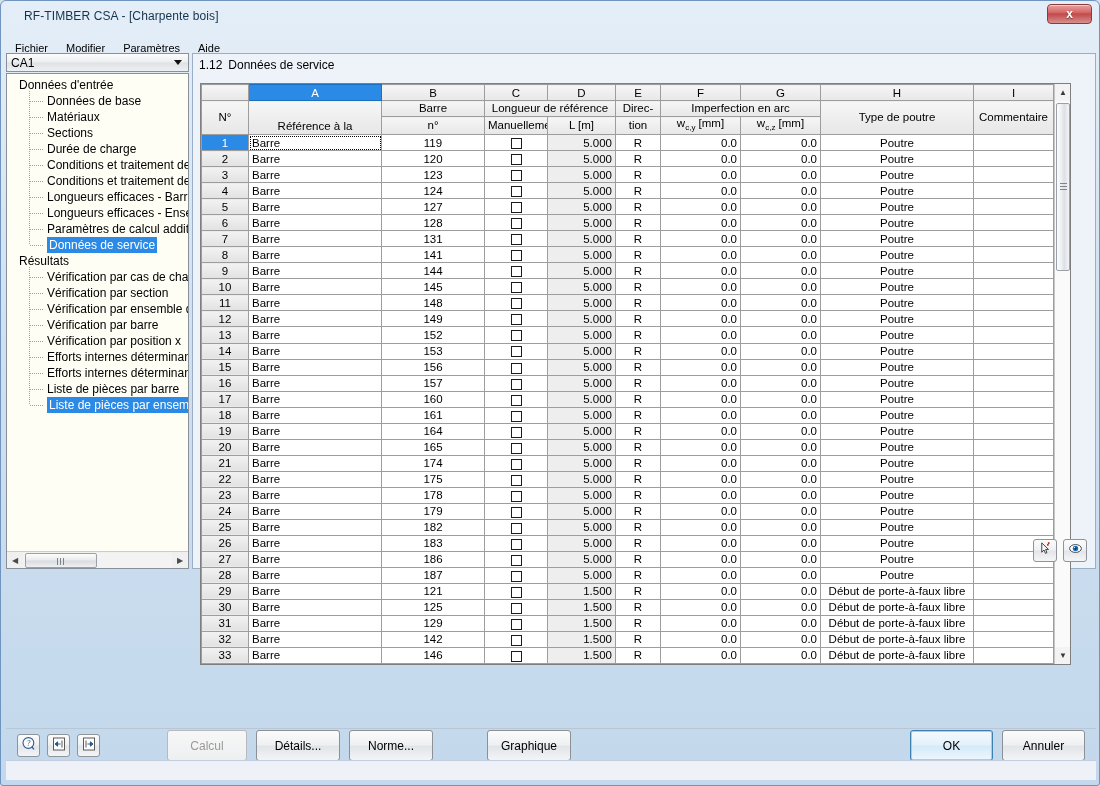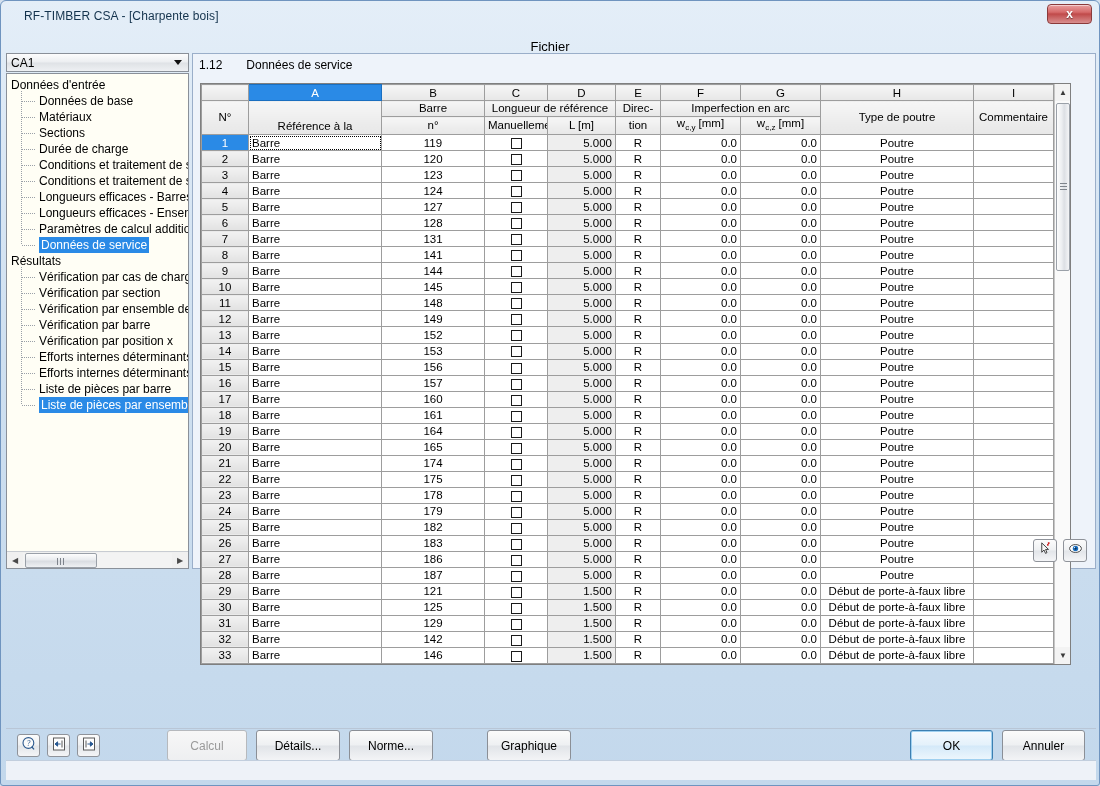--- a/index.html
+++ b/index.html
@@ -45,23 +45,22 @@
     color: #fff; font-size: 12px; font-weight: bold;
     text-shadow: 0 1px 1px rgba(0,0,0,.45);
     cursor: pointer;
   }
 
   
   #menubar {
     height: 21px;
     margin: 7px 4px;
     display: flex; align-items: center;
-    font-size: 13px;
+    font-size: 11px;
     color: #000;
-    flex-direction: column;
   }
   .menu-item { padding: 2px 9px; cursor: default; }
 
   
   #body {
     position: absolute;
     left: 5px; top: 52px;
     width: 1090px; height: 516px;
     display: flex;
   }
@@ -104,20 +103,21 @@
     overflow: hidden;
     font-size: 12px;
     white-space: nowrap;
   }
   .tree-row {
     height: 16px;
     line-height: 16px;
     display: flex; 
     cursor: default;
     padding-left: 2px;
+    margin-left: 8px;
   }
   .tree-row.child { padding-left: 8px; }
   .tree-dots {
     display: inline-block;
     width: 22px; height: 16px;
     position: relative;
     flex: none;
   }
   .tree-dots::before {
     content: "";
@@ -188,21 +188,21 @@
     display: flex; flex-direction: column;
     position: relative;
   }
   #section-title {
     height: 22px;
     display: flex; align-items: center;
     padding-left: 6px;
     font-size: 12px;
     color: #000;
   }
-  #section-num { margin-right: 24px; }
+  #section-num { margin-right: 6px; }
 
   
   #table-area {
     position: absolute;
     left: 7px; top: 29px;
     width: 871px; height: 582px;
     border: 1px solid #7f7f7f;
     background: #fff;
     overflow: hidden;
     display: flex;

